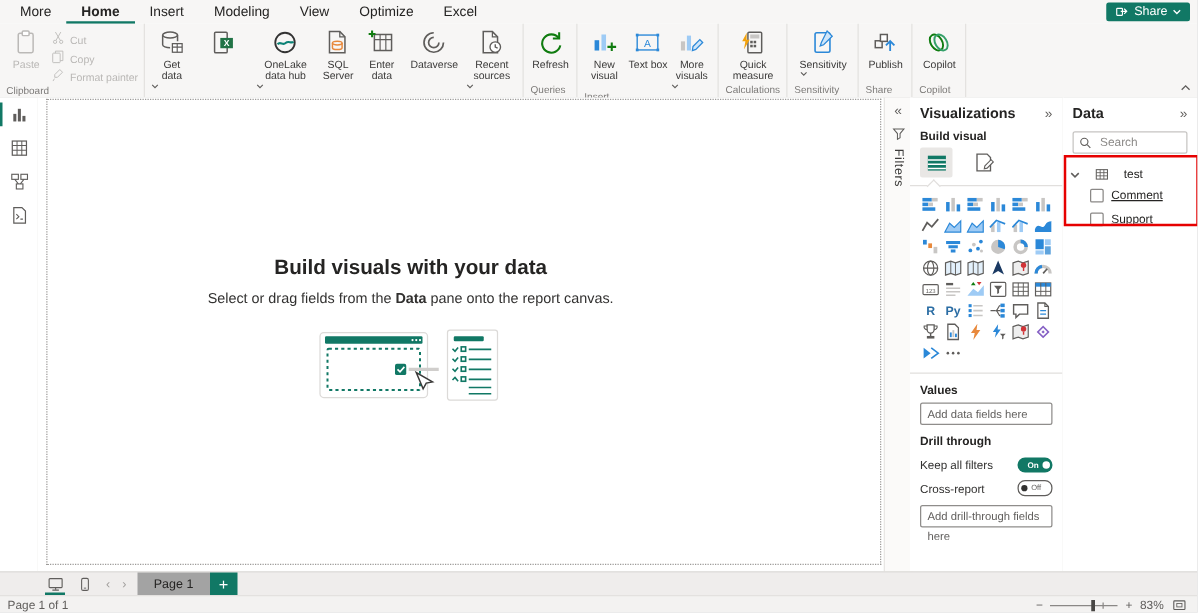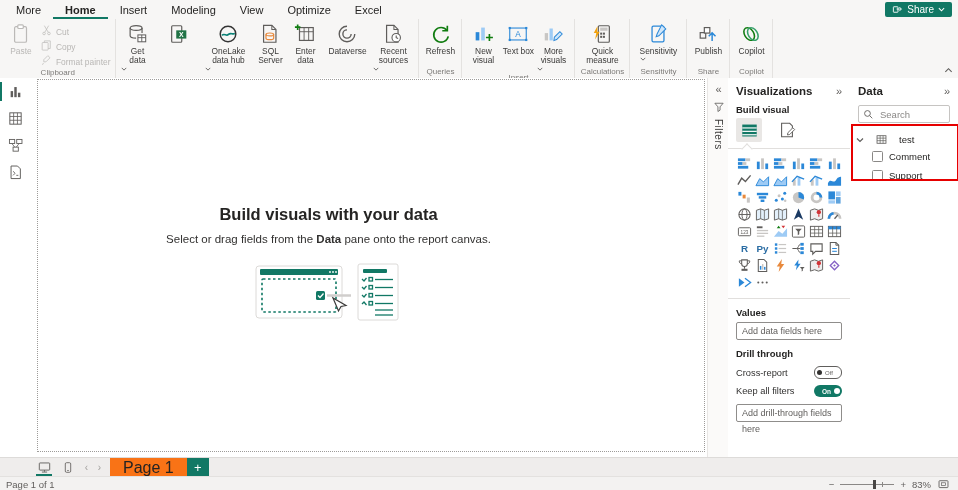--- a/index.html
+++ b/index.html
@@ -17,21 +17,21 @@
   
   #ribbon{position:absolute;left:0;top:19px;right:0;height:59px;background:#f7f6f5;
           border-bottom:1px solid #d4d2d0;display:flex;align-items:stretch;}
   .rb-group{display:flex;flex-direction:column;border-right:1px solid #e4e2e0;padding:2px 5px 0;}
   .rb-btns{display:flex;gap:3px;flex:1;align-items:flex-start;}
   .rb-btn{display:flex;flex-direction:column;align-items:center;width:40px;padding-top:2px;
           font-size:8.4px;line-height:1.12;text-align:center;color:#3b3a39;}
   .rb-btn.narrow{width:32px;}
   .rb-btn .lbl{margin-top:2px;}
   .rb-btn.disabled{color:#b9b7b5;}
-  .rb-group-label{text-align:center;font-size:8px;color:#7c7a78;padding:1px 0 2px;}
+  .rb-group-label{text-align:left;font-size:8px;color:#7c7a78;padding:1px 0 2px;}
   .clip-col{display:flex;flex-direction:column;gap:2px;padding-top:3px;}
   .rb-small{display:flex;align-items:flex-end;gap:3px;font-size:8.4px;color:#b9b7b5;}
   #ribbon-collapse{position:absolute;right:5px;bottom:3px;color:#605e5c;}
   
   #leftnav{position:absolute;left:0;top:78px;width:30px;height:379px;background:#fff;
            border-right:1px solid #e8e6e4;}
   .nav-item{position:relative;height:27px;display:flex;align-items:center;justify-content:center;}
   .nav-item.active::before{content:"";position:absolute;left:0;top:4px;bottom:4px;width:2px;
            background:var(--accent);}
   #canvas{position:absolute;left:30px;top:78px;width:677px;height:379px;background:#fff;}
@@ -81,33 +81,33 @@
   .toggle-on .dot{width:6px;height:6px;border-radius:50%;background:#fff;margin-right:2px;}
   
   #data-pane{position:absolute;left:850px;top:78px;width:108px;height:379px;background:#fff;}
   #search-box{margin:8px 8px 0;height:16px;border:1px solid #c6c4c2;border-radius:2px;
           display:flex;align-items:center;gap:4px;padding:0 4px;background:#fff;}
   #search-input{border:none;outline:none;width:70px;font-size:9.5px;color:#323130;
           font-family:inherit;background:transparent;}
   #search-input::placeholder{color:#8a8886;}
   #fields{padding-top:9px;}
   .tbl-row{display:flex;align-items:center;gap:12px;padding:2px 0 2px 6px;font-size:9.5px;}
-  .field-row{display:flex;align-items:center;gap:6px;padding:4px 0 4px 22px;font-size:9.5px;}
+  .field-row{display:flex;align-items:center;gap:6px;padding:4px 0 4px 22px;font-size:9.5px;text-decoration:underline;}
   .cb{width:9px;height:9px;border:1px solid #8a8886;border-radius:1.5px;background:#fff;}
   #highlight-box{position:absolute;left:1px;top:46px;width:104px;height:53px;
           border:2px solid var(--hl);pointer-events:none;}
   
   #pagebar{position:absolute;left:0;right:0;top:457px;height:19px;background:#efedec;
           border-top:1px solid #dddbd9;display:flex;align-items:stretch;padding-left:32px;}
   .pb-ico{display:flex;align-items:center;justify-content:center;width:24px;position:relative;}
   .pb-ico.sel::after{content:"";position:absolute;left:4px;right:4px;bottom:1px;height:2px;
           background:var(--accent);}
   .pb-arrow{display:flex;align-items:center;justify-content:center;width:13px;
           color:#a19f9d;font-size:10px;}
-  #page-tab{background:#f97316;display:flex;align-items:center;padding:0 13px;font-size:16px;
+  #page-tab{background:#a3a3a3;display:flex;align-items:center;padding:0 13px;font-size:10px;
           color:#252423;margin-left:4px;}
   #add-page{width:22px;background:var(--accent);color:#fff;display:flex;align-items:center;
           justify-content:center;font-size:13px;}
   #statusbar{position:absolute;left:0;right:0;top:476px;height:14px;background:#f3f2f1;
           border-top:1px solid #e3e1df;display:flex;align-items:center;font-size:9.5px;
           color:#605e5c;padding:0 6px;}
   #status-right{position:absolute;right:8px;display:flex;align-items:center;gap:6px;}
   #zoom-track{position:relative;width:54px;height:1px;background:#8a8886;}
   #zoom-thumb{position:absolute;left:33px;top:-4px;width:3px;height:9px;background:#484644;}
   #zoom-tick{position:absolute;left:42px;top:-2px;width:1px;height:5px;background:#8a8886;}
@@ -824,31 +824,31 @@
             <circle cx="8" cy="8" r="1.1" fill="#5f5d5b"></circle>
             <circle cx="12.5" cy="8" r="1.1" fill="#5f5d5b"></circle>
           </svg>
         </div>
       </div>
     <div id="values-sep"></div>
     <div id="values-label">Values</div>
     <div class="drop-box">Add data fields here</div>
     <div id="drill-label">Drill through</div>
     <div class="drill-row">
+      <span>Keep all filters</span>
+      <span class="toggle-on">
+        <span class="t">On</span>
+        <span class="dot"></span>
+      </span>
+    </div>
+    <div class="drill-row">
       <span>Cross-report</span>
       <span class="toggle-off">
         <span class="dot"></span>
         <span class="t">Off</span>
-      </span>
-    </div>
-    <div class="drill-row">
-      <span>Keep all filters</span>
-      <span class="toggle-on">
-        <span class="t">On</span>
-        <span class="dot"></span>
       </span>
     </div>
     <div class="drop-box" style="margin-top:4px">Add drill-through fields here</div>
   </div>
 
   <div id="data-pane">
     <div class="pane-head">
       <span class="pane-title">Data</span>
       <span class="pane-collapse">»</span>
     </div>

